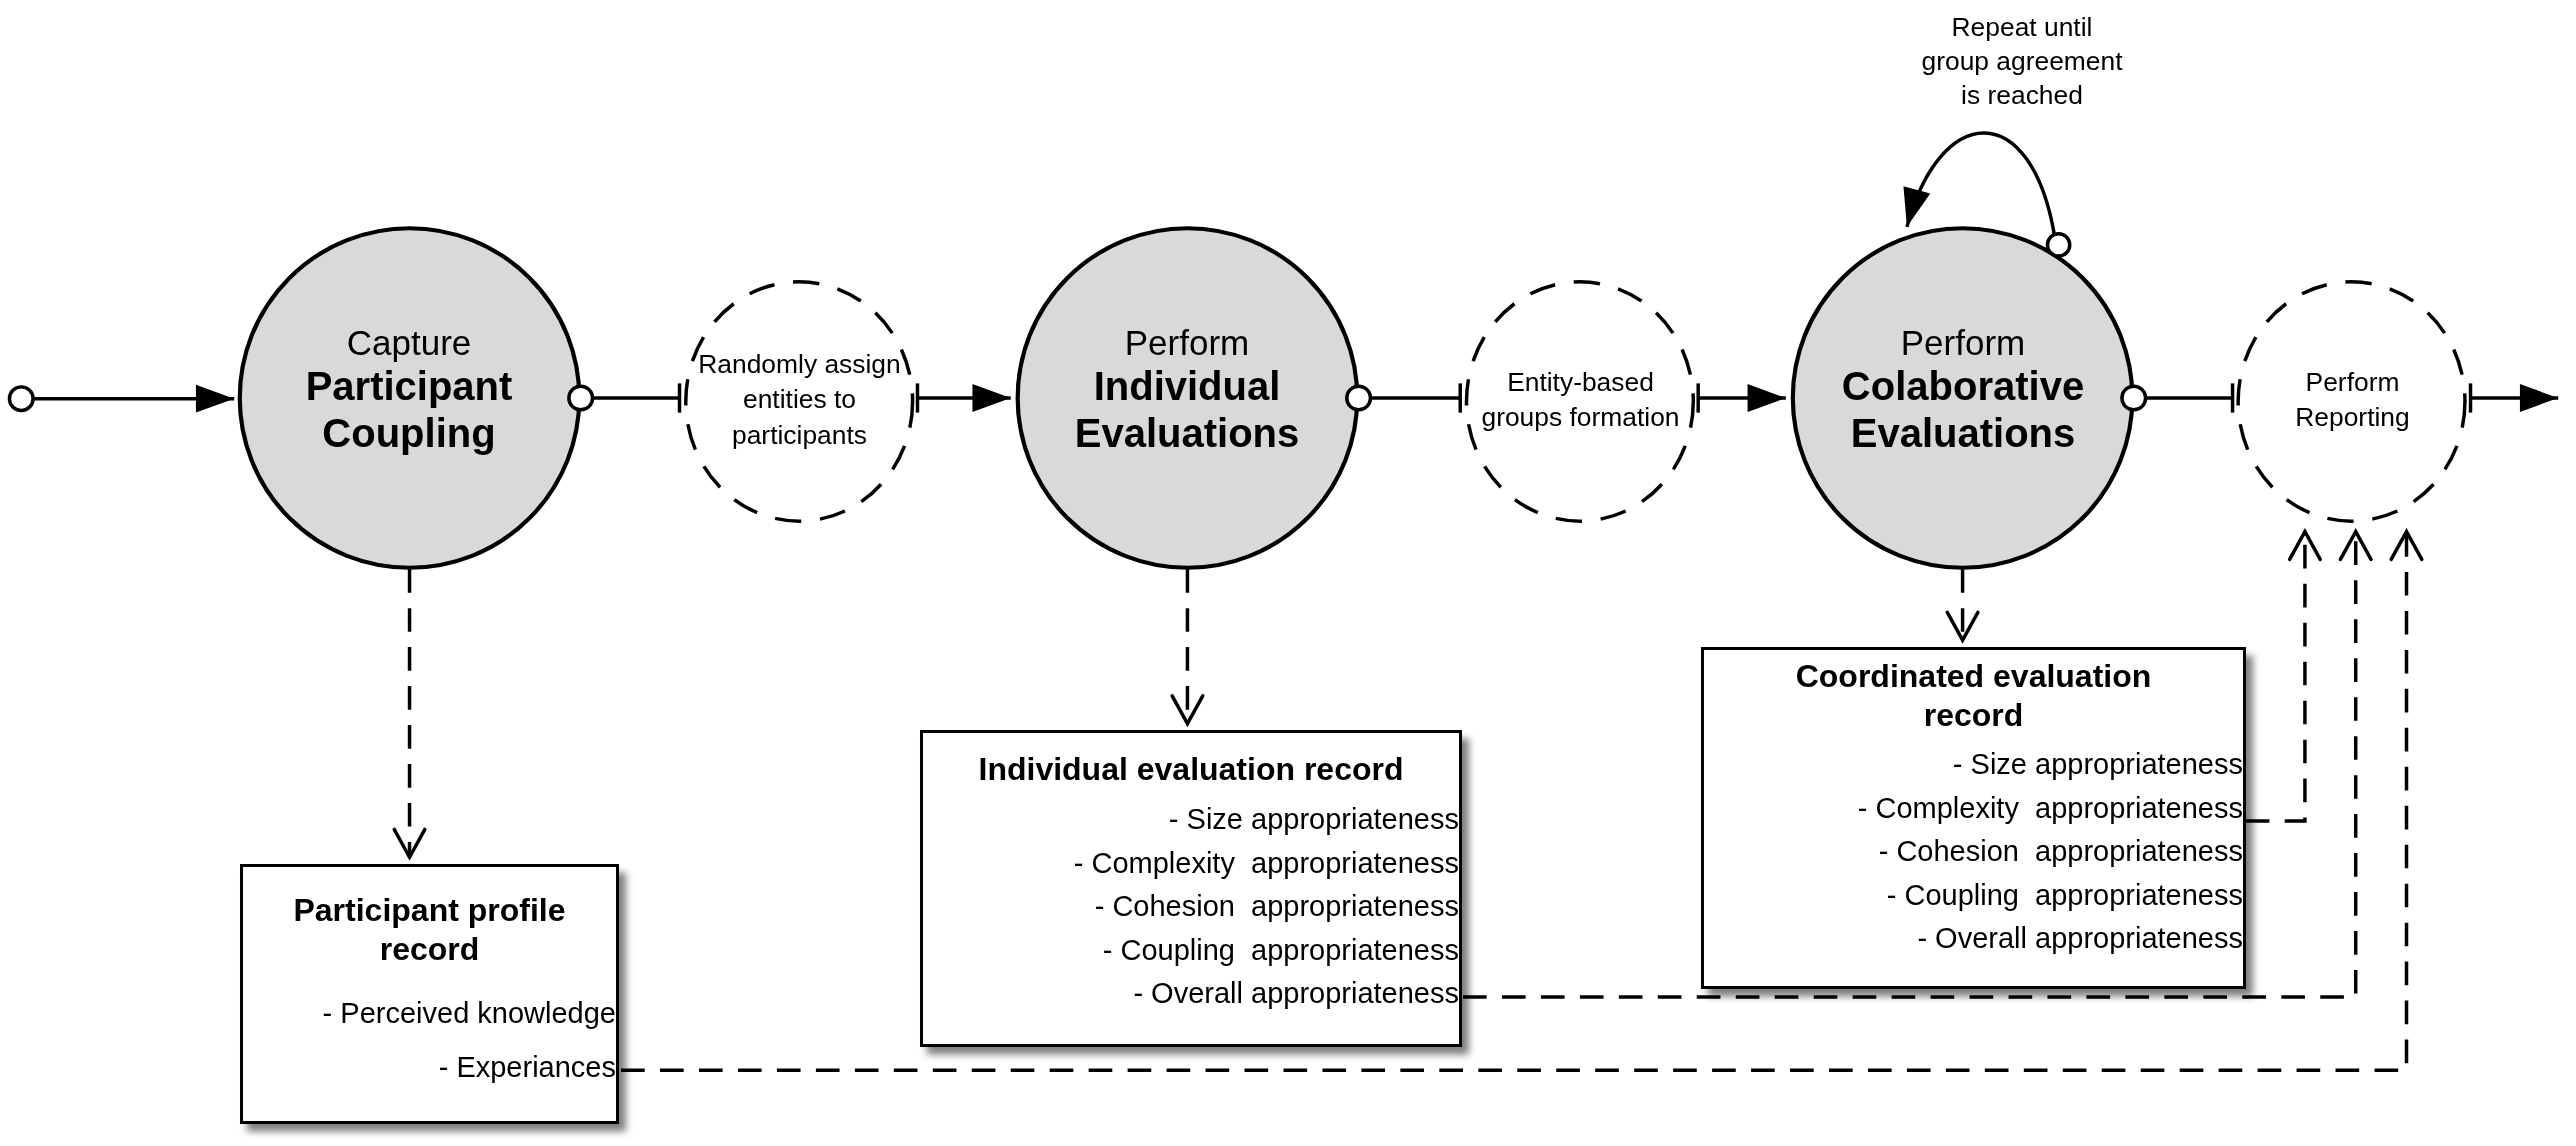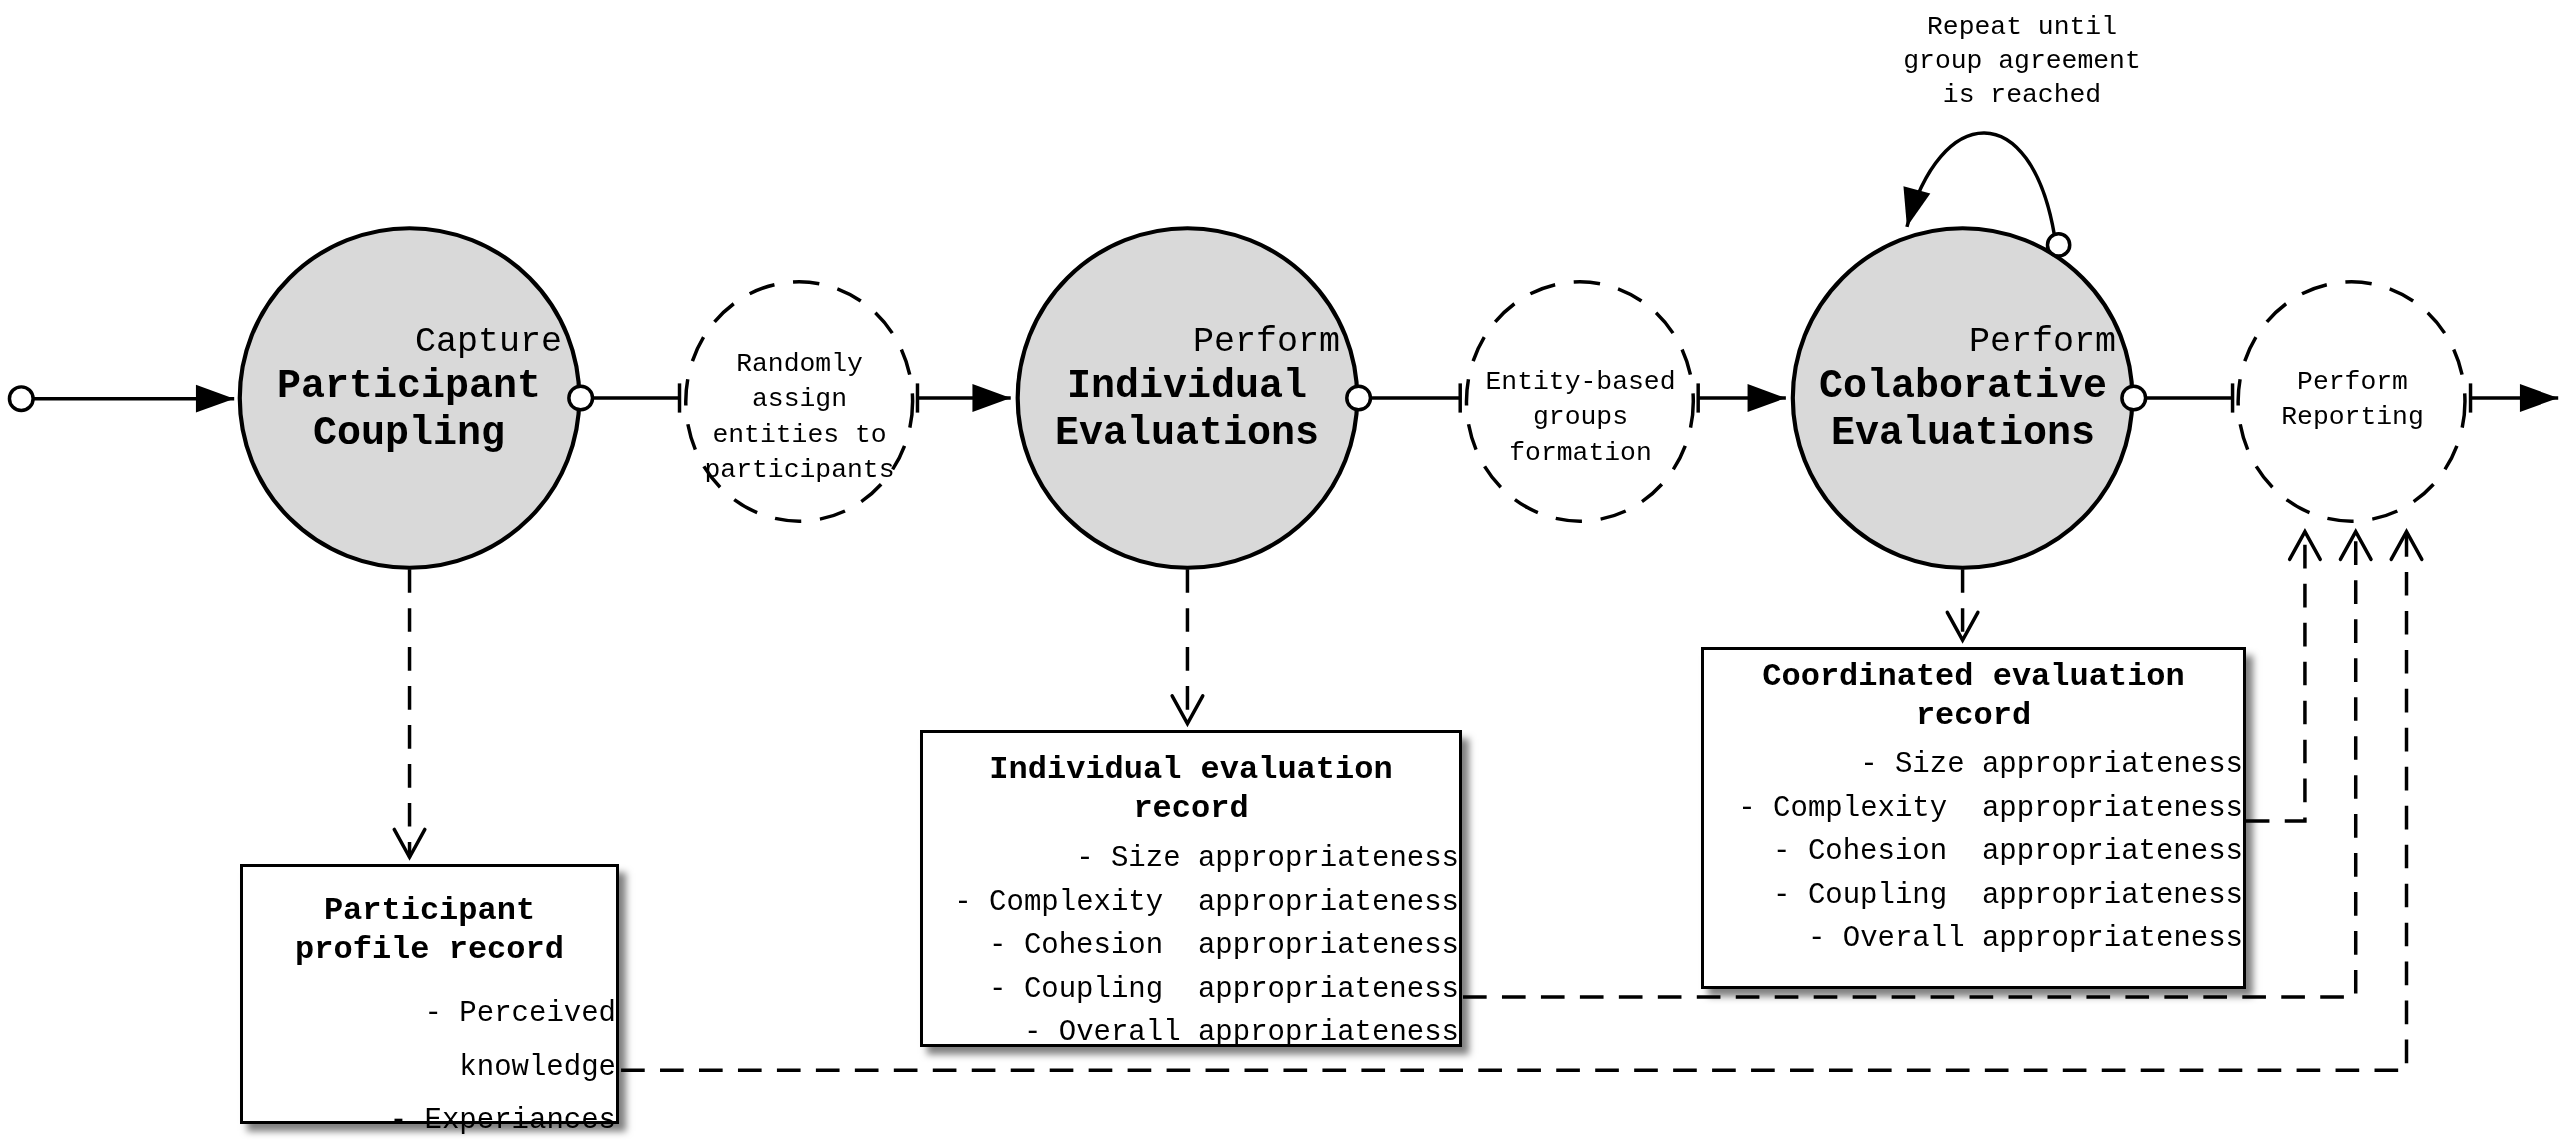--- a/index.html
+++ b/index.html
@@ -1,29 +1,29 @@
 <!DOCTYPE html>
 <html style="font-size:11px"><head>
 <meta charset="utf-8">
 <style>
   html, body { margin: 0; padding: 0; background: #ffffff; }
   .stage {
     position: relative;
     width: 2576px;
     height: 1146px;
     background: #ffffff;
-    font-family: Liberation Mono, monospace;
+    font-family: Liberation Sans, sans-serif;
     color: #000;
     overflow: hidden;
   }
   .layer-svg { position: absolute; left: 0; top: 0; z-index: 1; }
   .overlay { position: absolute; z-index: 2; }
 
   .task-label { text-align: center; }
-  .task-label .top-line  { font-size: 35px; line-height: 1.18; text-align: right; }
+  .task-label .top-line  { font-size: 35px; line-height: 1.18; }
   .task-label .bold-line { font-size: 40px; line-height: 1.18; font-weight: bold; }
 
   .event-label { text-align: center; font-size: 26.4px; line-height: 1.34; }
 
   .loop-label { text-align: center; font-size: 26.4px; line-height: 1.3; }
 
   .record-box {
     position: absolute;
     background: #ffffff;
     border: 3.5px solid #000;

